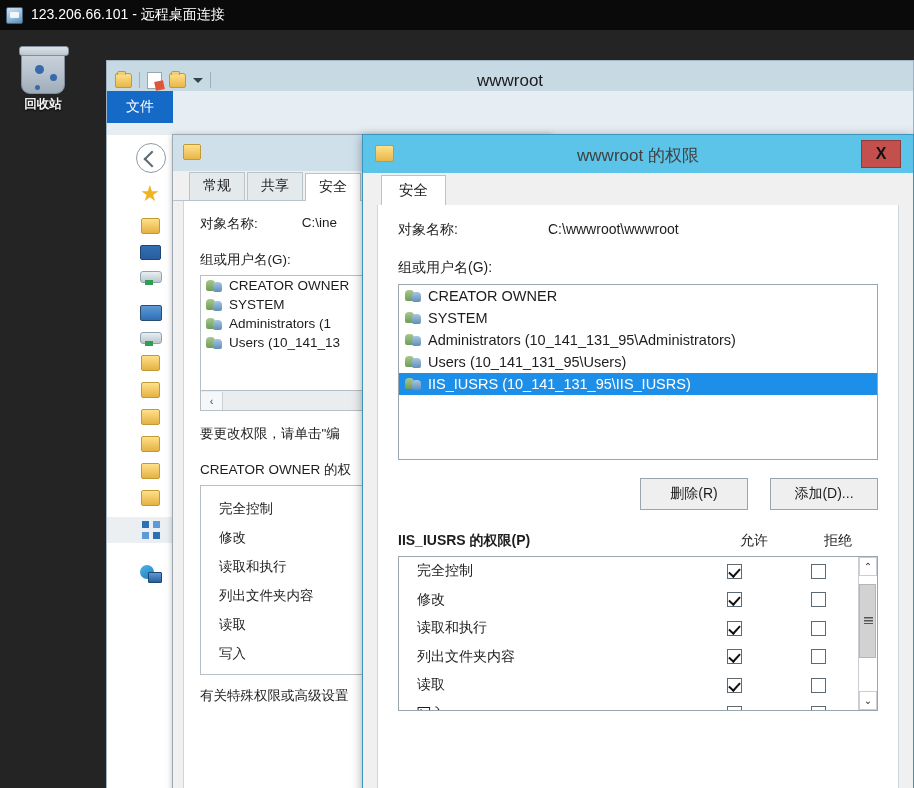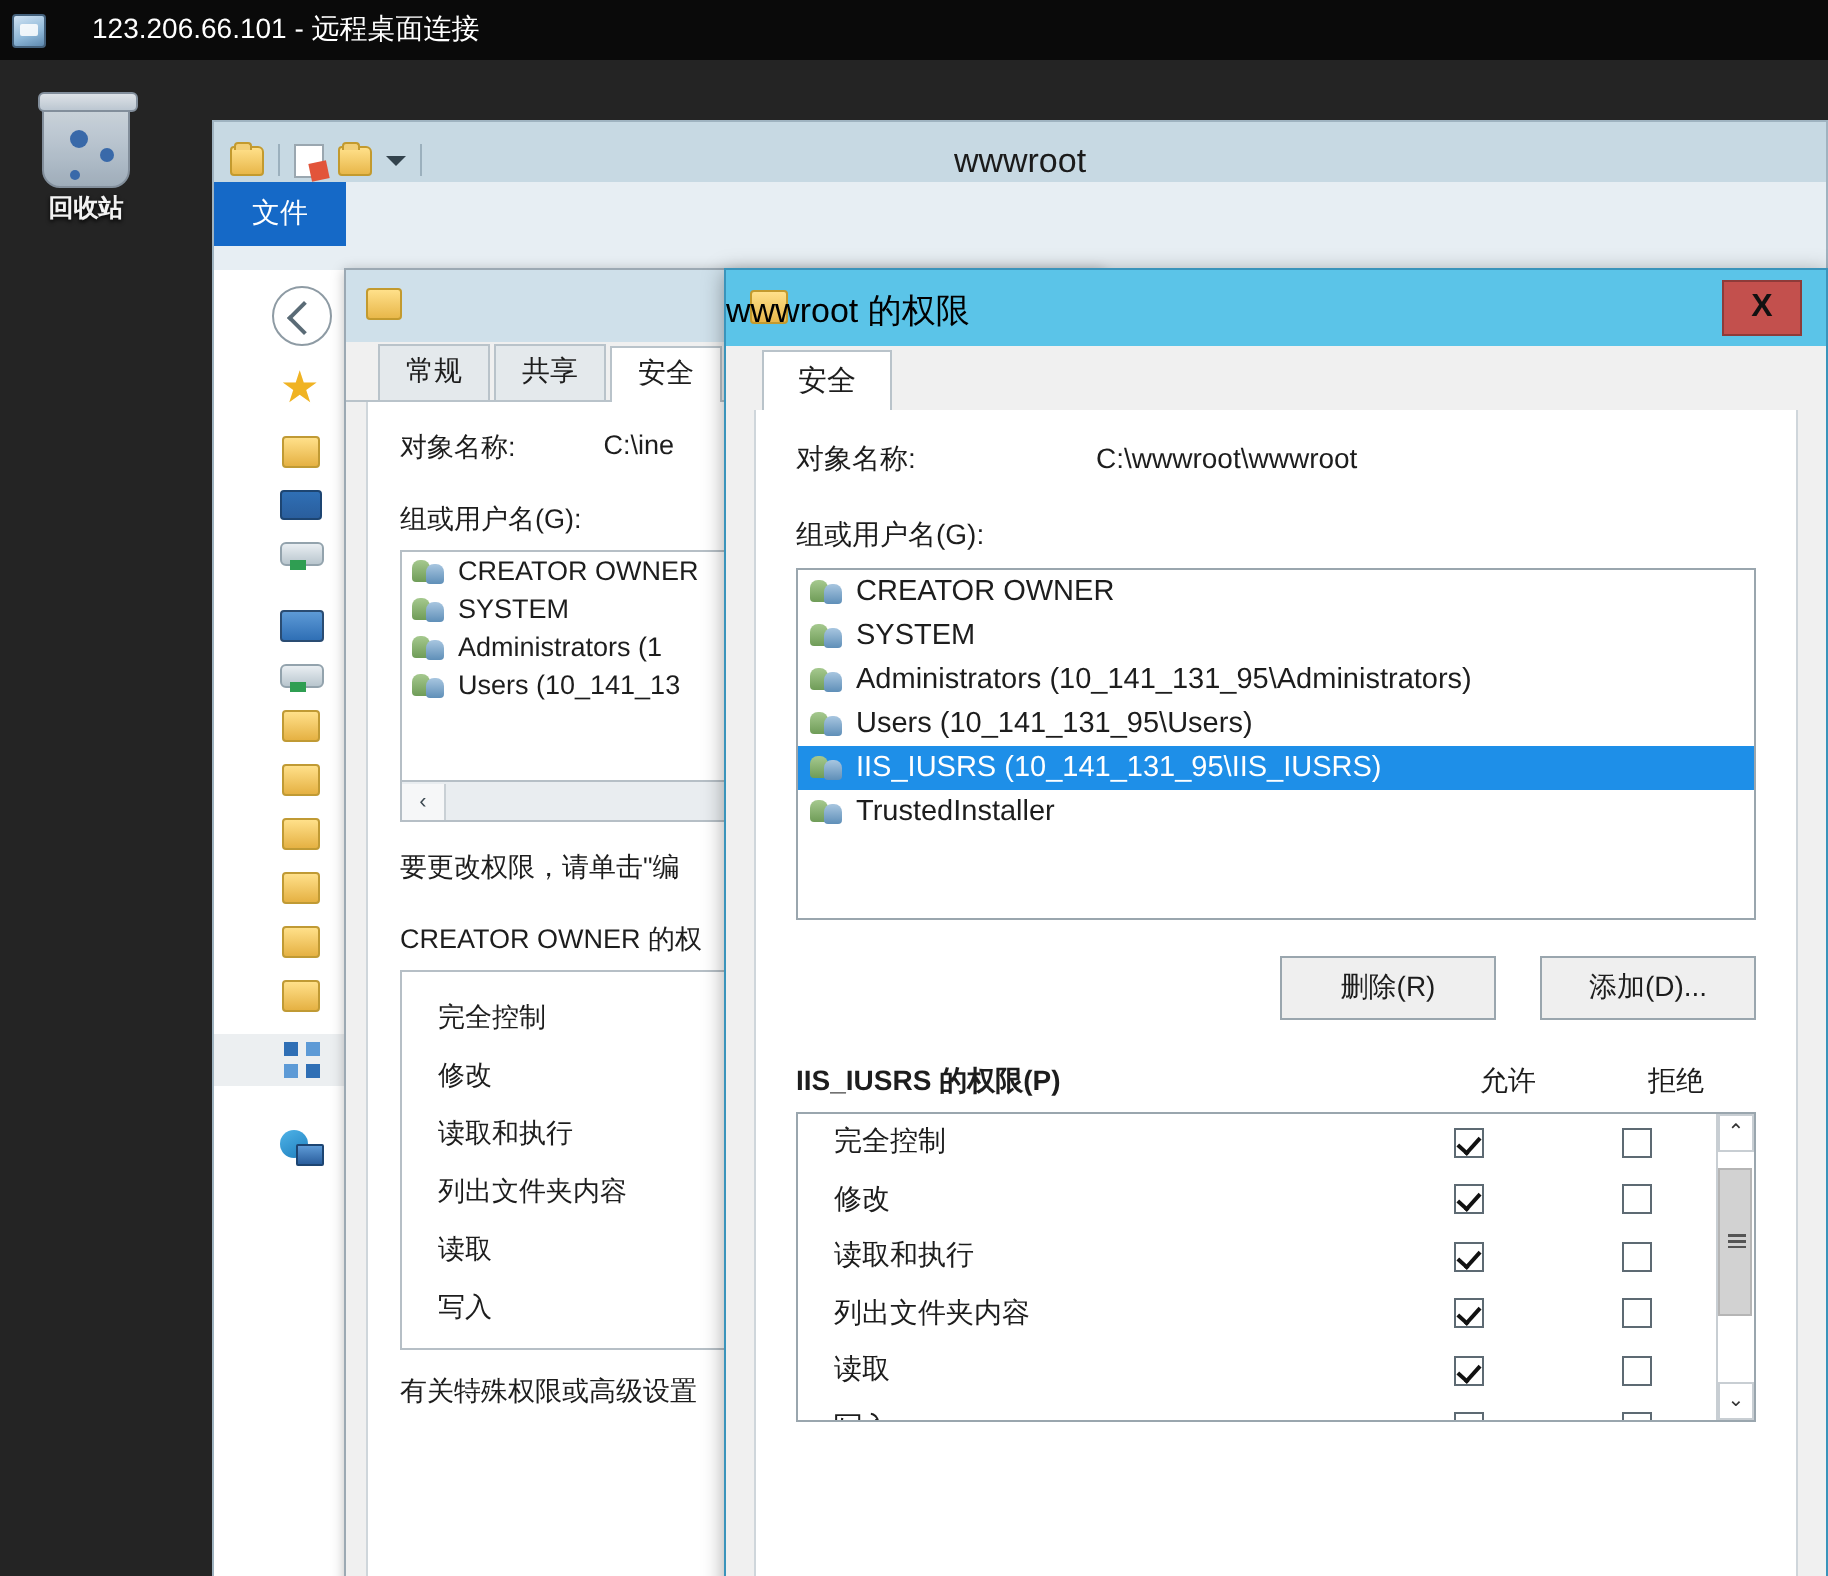--- a/index.html
+++ b/index.html
@@ -9,21 +9,21 @@
     background:#0d0d0d;
     font-family:"Liberation Sans","DejaVu Sans",sans-serif;
     overflow:hidden;
     position:relative;
   }
 
   
   #rdp-titlebar{
     position:absolute; left:0; top:0; width:914px; height:30px;
     background:#0a0a0a; color:#ffffff;
-    display:flex; align-items:center; gap:23px; padding-left:6px;
+    display:flex; align-items:center; gap:8px; padding-left:6px;
     font-size:14px;
   }
   #rdp-titlebar .rdp-ico{
     width:17px;height:17px;flex:none;position:relative;
     background:linear-gradient(160deg,#cfe2f3 0%, #8fb8d8 60%, #5f8ab0 100%);
     border:1px solid #44617c;border-radius:2px;
   }
   #rdp-titlebar .rdp-ico:after{
     content:"";position:absolute;left:3px;top:4px;width:9px;height:6px;
     background:#fff;opacity:.85;border-radius:1px;
@@ -242,22 +242,22 @@
   }
   #perm-titlebar{
     height:38px;background:#5bc4e8;position:relative;
   }
   #perm-titlebar .tb-folder{
     position:absolute;left:12px;top:10px;width:19px;height:17px;
     background:linear-gradient(180deg,#ffe08a,#e8b74a);
     border:1px solid #c39a2e;border-radius:2px;
   }
   #perm-title-text{
-    position:absolute;left:0;right:0;top:9px;
-    font-size:17px;color:#000000;
+    position:absolute;left:0;right:0;top:9px;text-align:center;
+    font-size:17px;color:#404040;
   }
   #perm-close{
     position:absolute;right:12px;top:5px;width:40px;height:28px;
     background:#c3504d;border:1px solid #8e3b39;
     color:#111;font-size:16px;font-weight:bold;
     display:flex;align-items:center;justify-content:center;
   }
   #perm-tabs{
     display:flex;align-items:flex-end;height:32px;padding-left:18px;
     background:#f0f0f0;
@@ -472,24 +472,20 @@
           <span>Administrators (10_141_131_95\Administrators)</span>
         </div>
         <div class="bg-user">
           <span class="user-ico"></span>
           <span>Users (10_141_131_95\Users)</span>
         </div>
         <div class="bg-user selected">
           <span class="user-ico"></span>
           <span>IIS_IUSRS (10_141_131_95\IIS_IUSRS)</span>
         </div>
-        <div class="bg-user">
-          <span class="user-ico"></span>
-          <span>TrustedInstaller</span>
-        </div>
       </div>
 
       <div id="perm-buttons">
         <div class="btn">删除(R)</div>
         <div class="btn">添加(D)...</div>
       </div>
 
       <div id="perm-table-head">
         <span class="pth-title">IIS_IUSRS 的权限(P)</span>
         <span class="pth-allow">允许</span>

